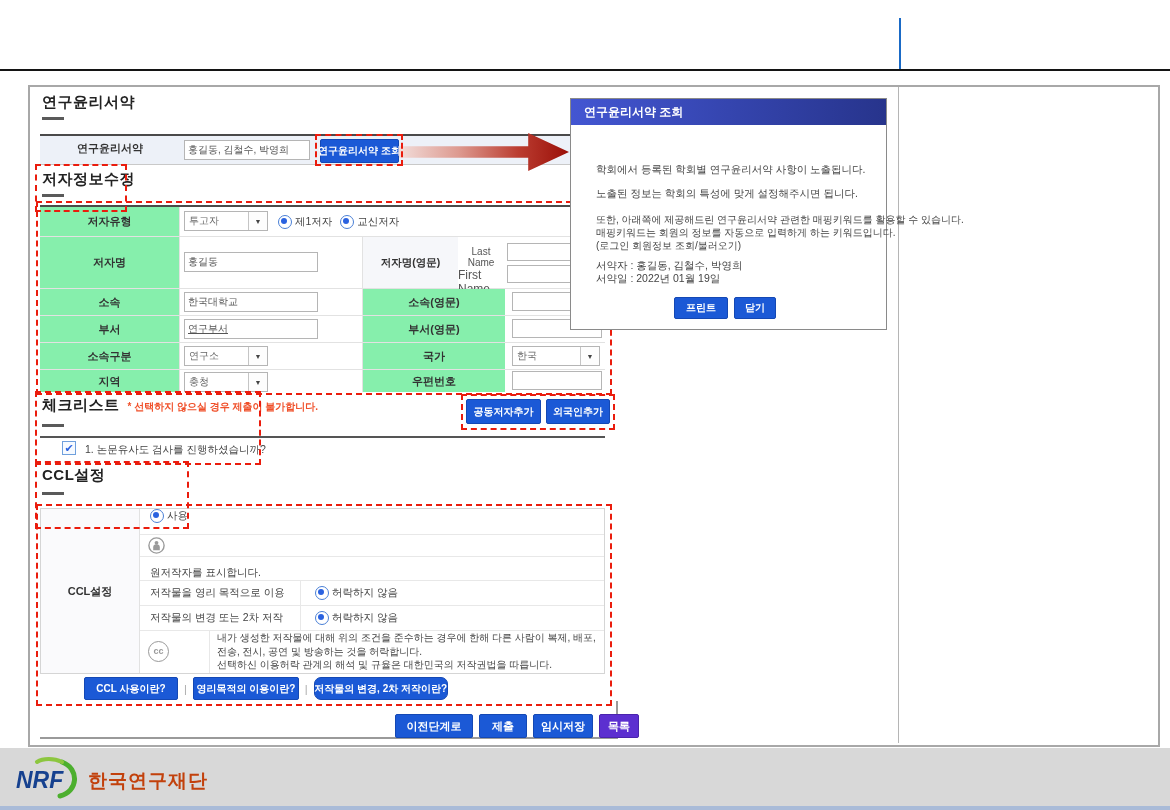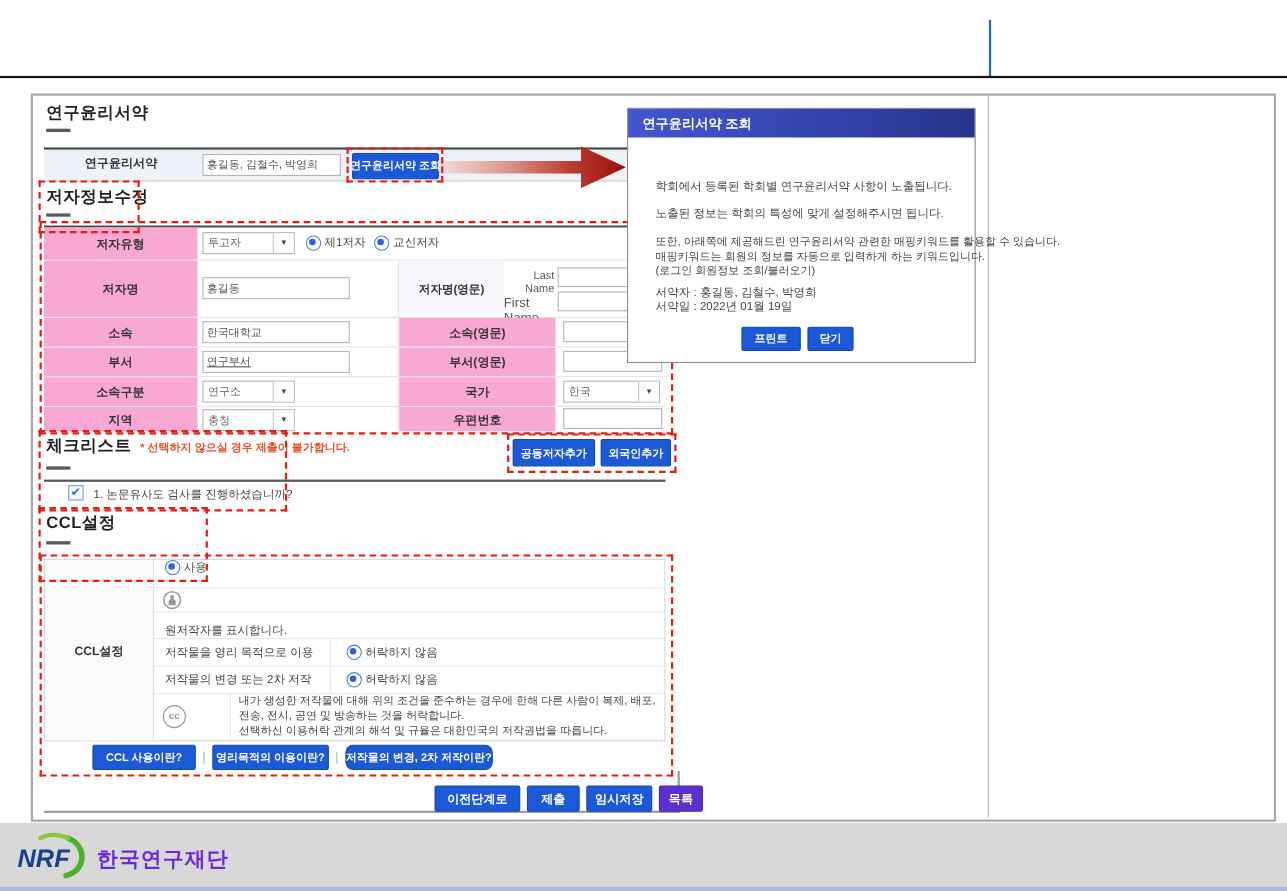--- a/index.html
+++ b/index.html
@@ -11,21 +11,21 @@
   .title-dash{position:absolute;width:22px;height:3px;background:#5a5a5a;}
   .note-red{font-size:10px;font-weight:bold;color:#f0502a;margin-left:8px;letter-spacing:0;}
   .dashed{position:absolute;border:2px dashed #ea1c0d;z-index:30;pointer-events:none;}
   .btn{position:absolute;background:#1b59d6;color:#fff;font-size:10px;font-weight:bold;
        border:1px solid #1448b4;border-radius:2px;display:flex;align-items:center;justify-content:center;
        cursor:pointer;white-space:nowrap;}
   .btn-purple{background:#5c2fd0;border-color:#4a23ad;}
   .input{position:absolute;background:#fff;border:1px solid #b5b5b5;font-size:10px;color:#555;
          padding:0 3px;box-sizing:border-box;height:20px;font-family:inherit;}
   .cell-label{font-size:11px;font-weight:bold;color:#333;display:flex;align-items:center;justify-content:center;
-              background:#f9a8d4;box-sizing:border-box;}
+              background:#86efac;box-sizing:border-box;}
   .row{position:absolute;left:40px;width:565px;box-sizing:border-box;border-bottom:1px solid #e2e2e2;background:#fff;}
   .dd{position:absolute;height:20px;background:#fff;border:1px solid #b5b5b5;box-sizing:border-box;
       display:flex;align-items:center;cursor:pointer;}
   .dd-val{flex:1;font-size:10px;color:#666;padding-left:4px;}
   .dd-btn{width:18px;height:100%;border-left:1px solid #c5c5c5;display:flex;align-items:center;justify-content:center;
           font-size:7px;color:#444;background:#fdfdfd;}
   .radio{display:inline-block;width:12px;height:12px;border-radius:50%;border:1px solid #4a7fd6;background:#fff;
          position:relative;vertical-align:middle;cursor:pointer;}
   .radio::after{content:"";position:absolute;left:2px;top:2px;width:6px;height:6px;border-radius:50%;background:#2a62e0;}
   .rlabel{font-size:10.5px;color:#444;vertical-align:middle;margin:0 8px 0 3px;}
@@ -38,21 +38,21 @@
               font-size:12px;font-weight:bold;display:flex;align-items:center;padding-left:13px;}
   .popup .ptxt{position:absolute;left:25px;font-size:10.5px;color:#444;white-space:nowrap;}
   .arrow-annot{position:absolute;left:399px;top:133px;width:170px;height:38px;z-index:20;
         background:linear-gradient(90deg,#f2ddda 0%,#dd9a90 35%,#bb3d31 70%,#9a0f08 100%);
         clip-path:polygon(0 35%,76% 35%,76% 0,100% 50%,76% 100%,76% 65%,0 65%);}
   .ccirc{display:inline-block;width:19px;height:19px;border-radius:50%;border:1.5px solid #999;color:#999;
          font-size:9px;font-weight:bold;text-align:center;line-height:19px;letter-spacing:0;}
   .help-sep{color:#aaa;font-size:11px;margin:0 6px;align-self:center;}
   .footer{position:absolute;left:0;top:748px;width:1170px;height:58px;background:#d8d8d8;}
   .footer-strip{position:absolute;left:0;top:806px;width:1170px;height:4px;background:#a9bbd8;}
-  .org-name{position:absolute;left:88px;top:768px;font-size:19px;font-weight:bold;color:#6d28d9;letter-spacing:1px;}
+  .org-name{position:absolute;left:88px;top:768px;font-size:19px;font-weight:bold;color:#c2410c;letter-spacing:1px;}
   .vline-col{position:absolute;background:#b5b5b5;}
 </style>
 </head>
 <body>
 
 <div class="stage">
 
   <div class="abs" style="left:899px;top:18px;width:2px;height:52px;background:#1a6ac6;"></div>
   <div class="line" style="left:0;top:69px;width:1170px;height:2px;"></div>
 
@@ -84,21 +84,21 @@
   </div>
   <div class="abs" style="left:278px;top:212px;white-space:nowrap;">
     <span class="radio"></span><span class="rlabel">제1저자</span><span class="radio"></span><span class="rlabel">교신저자</span>
   </div>
 
   <div class="row" style="top:237px;height:52px;"></div>
   <div class="cell-label" style="position:absolute;left:40px;top:237px;width:140px;height:51px;border-right:1px solid #e2e2e2;">저자명</div>
   <input class="input" style="left: 184px; top: 252px; width: 134px;" value="홍길동">
   <div class="vline-col" style="left:362px;top:237px;width:1px;height:51px;background:#e2e2e2;"></div>
   <div class="cell-label" style="position:absolute;left:363px;top:237px;width:95px;height:51px;background:#f6f7fa;font-size:10.5px;">저자명(영문)</div>
-  <div class="abs" style="left:458px;top:246px;width:46px;text-align:right;font-size:10px;color:#555;">Last Name</div>
+  <div class="abs" style="left:458px;top:246px;width:46px;text-align:center;font-size:10px;color:#555;">Last Name</div>
   <input class="input" style="left: 507px; top: 243px; width: 92px; height: 18px;">
   <div class="abs" style="left:458px;top:268px;width:46px;text-align:left;font-size:12px;color:#555;">First Name</div>
   <input class="input" style="left: 507px; top: 265px; width: 92px; height: 18px;">
 
   <div class="row" style="top:289px;height:27px;"></div>
   <div class="cell-label" style="position:absolute;left:40px;top:289px;width:140px;height:26px;border-right:1px solid #e2e2e2;">소속</div>
   <input class="input" style="left: 184px; top: 292px; width: 134px;" value="한국대학교">
   <div class="vline-col" style="left:362px;top:289px;width:1px;height:26px;background:#e2e2e2;"></div>
   <div class="cell-label" style="position:absolute;left:363px;top:289px;width:142px;height:26px;">소속(영문)</div>
   <input class="input" style="left: 512px; top: 292px; width: 90px; height: 19px;">

